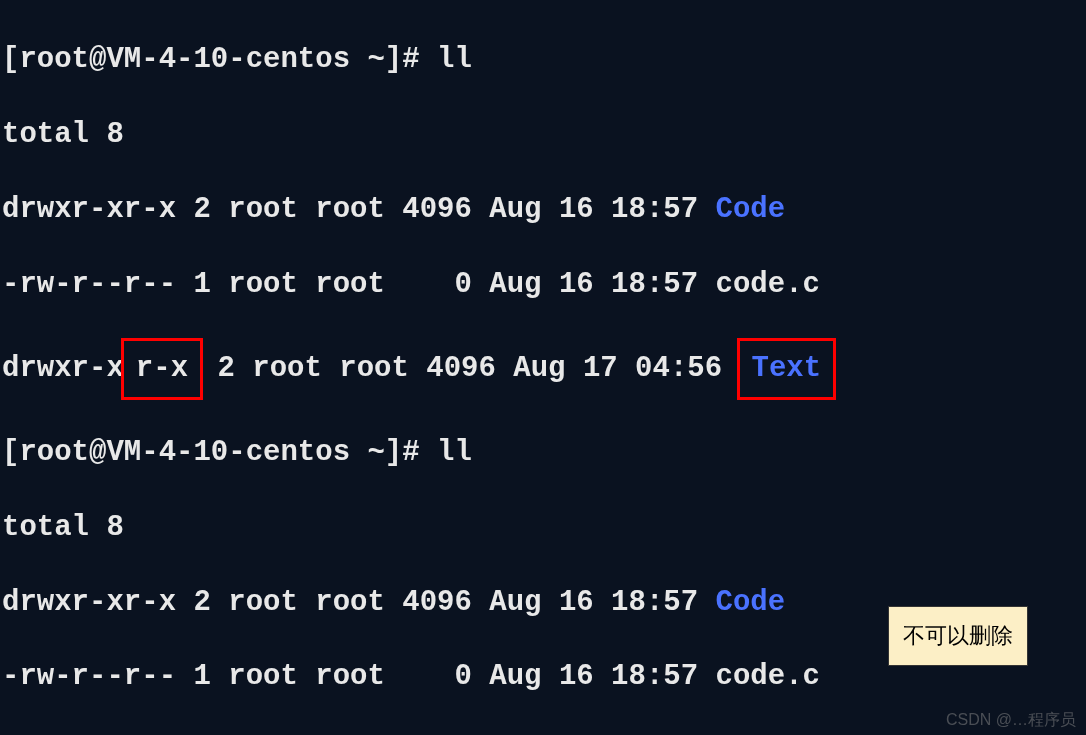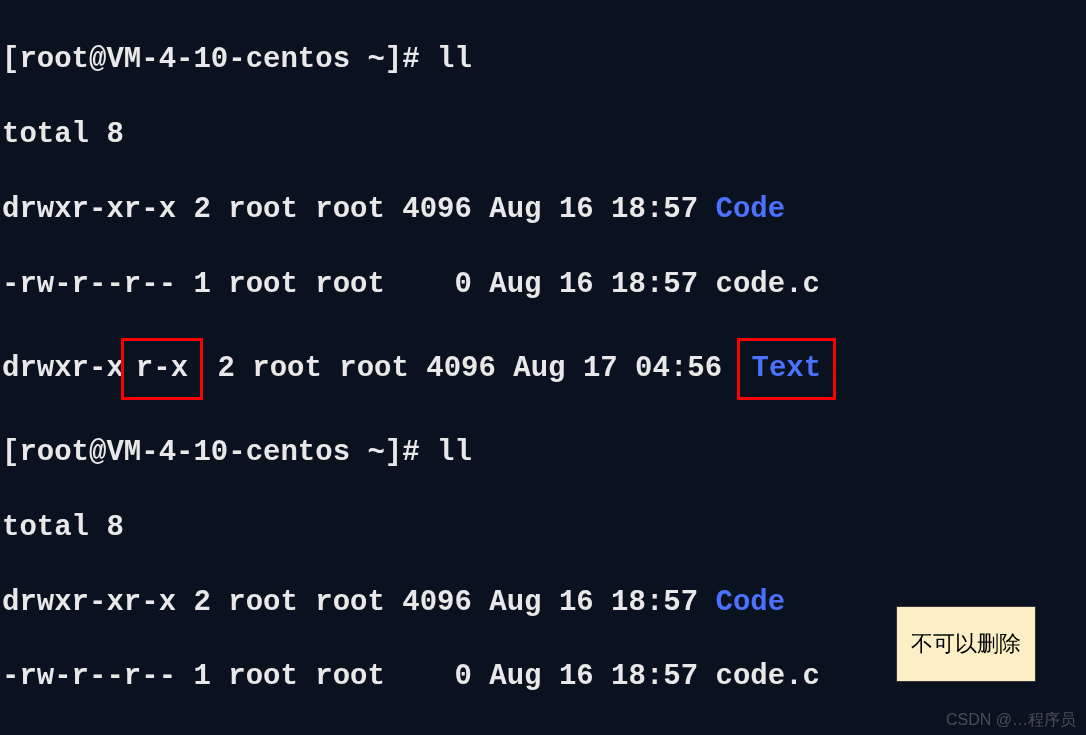--- a/index.html
+++ b/index.html
@@ -35,22 +35,22 @@
     line-height: 1.1;
   }
   .yellow-box {
     position: absolute;
     background: #fcefc6;
     border: 1px solid #333;
     color: #000;
     font-family: "SimSun", "Microsoft YaHei", sans-serif;
     font-size: 22px;
     font-weight: normal;
-    padding: 22px 14px;
-    right: 50px;
+    padding: 14px 14px;
+    right: 58px;
     top: 606px;
     z-index: 10;
   }
   .watermark {
     position: absolute;
     right: 10px;
     bottom: 4px;
     font-size: 16px;
     font-weight: normal;
     color: #888;

